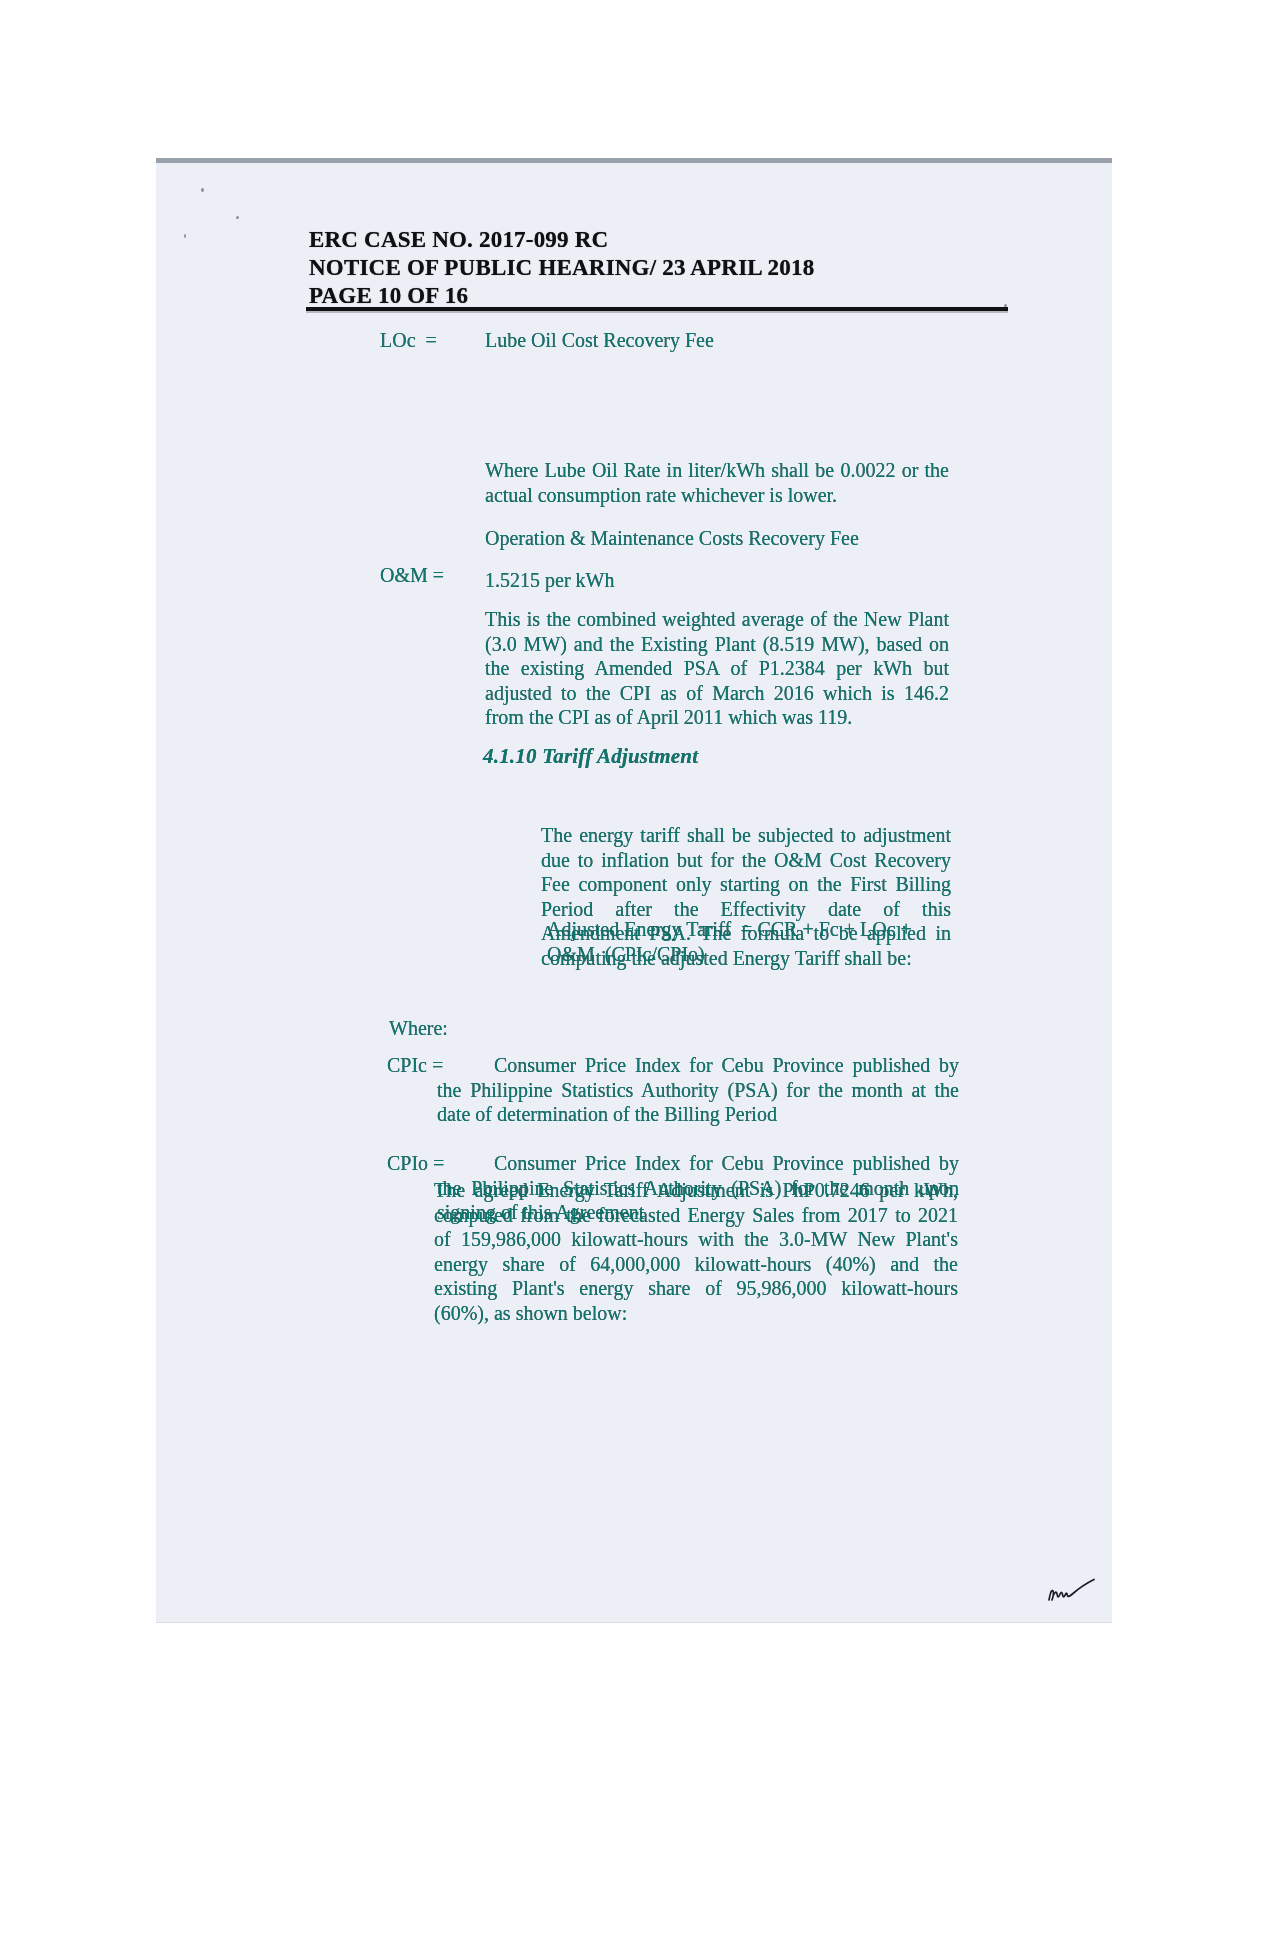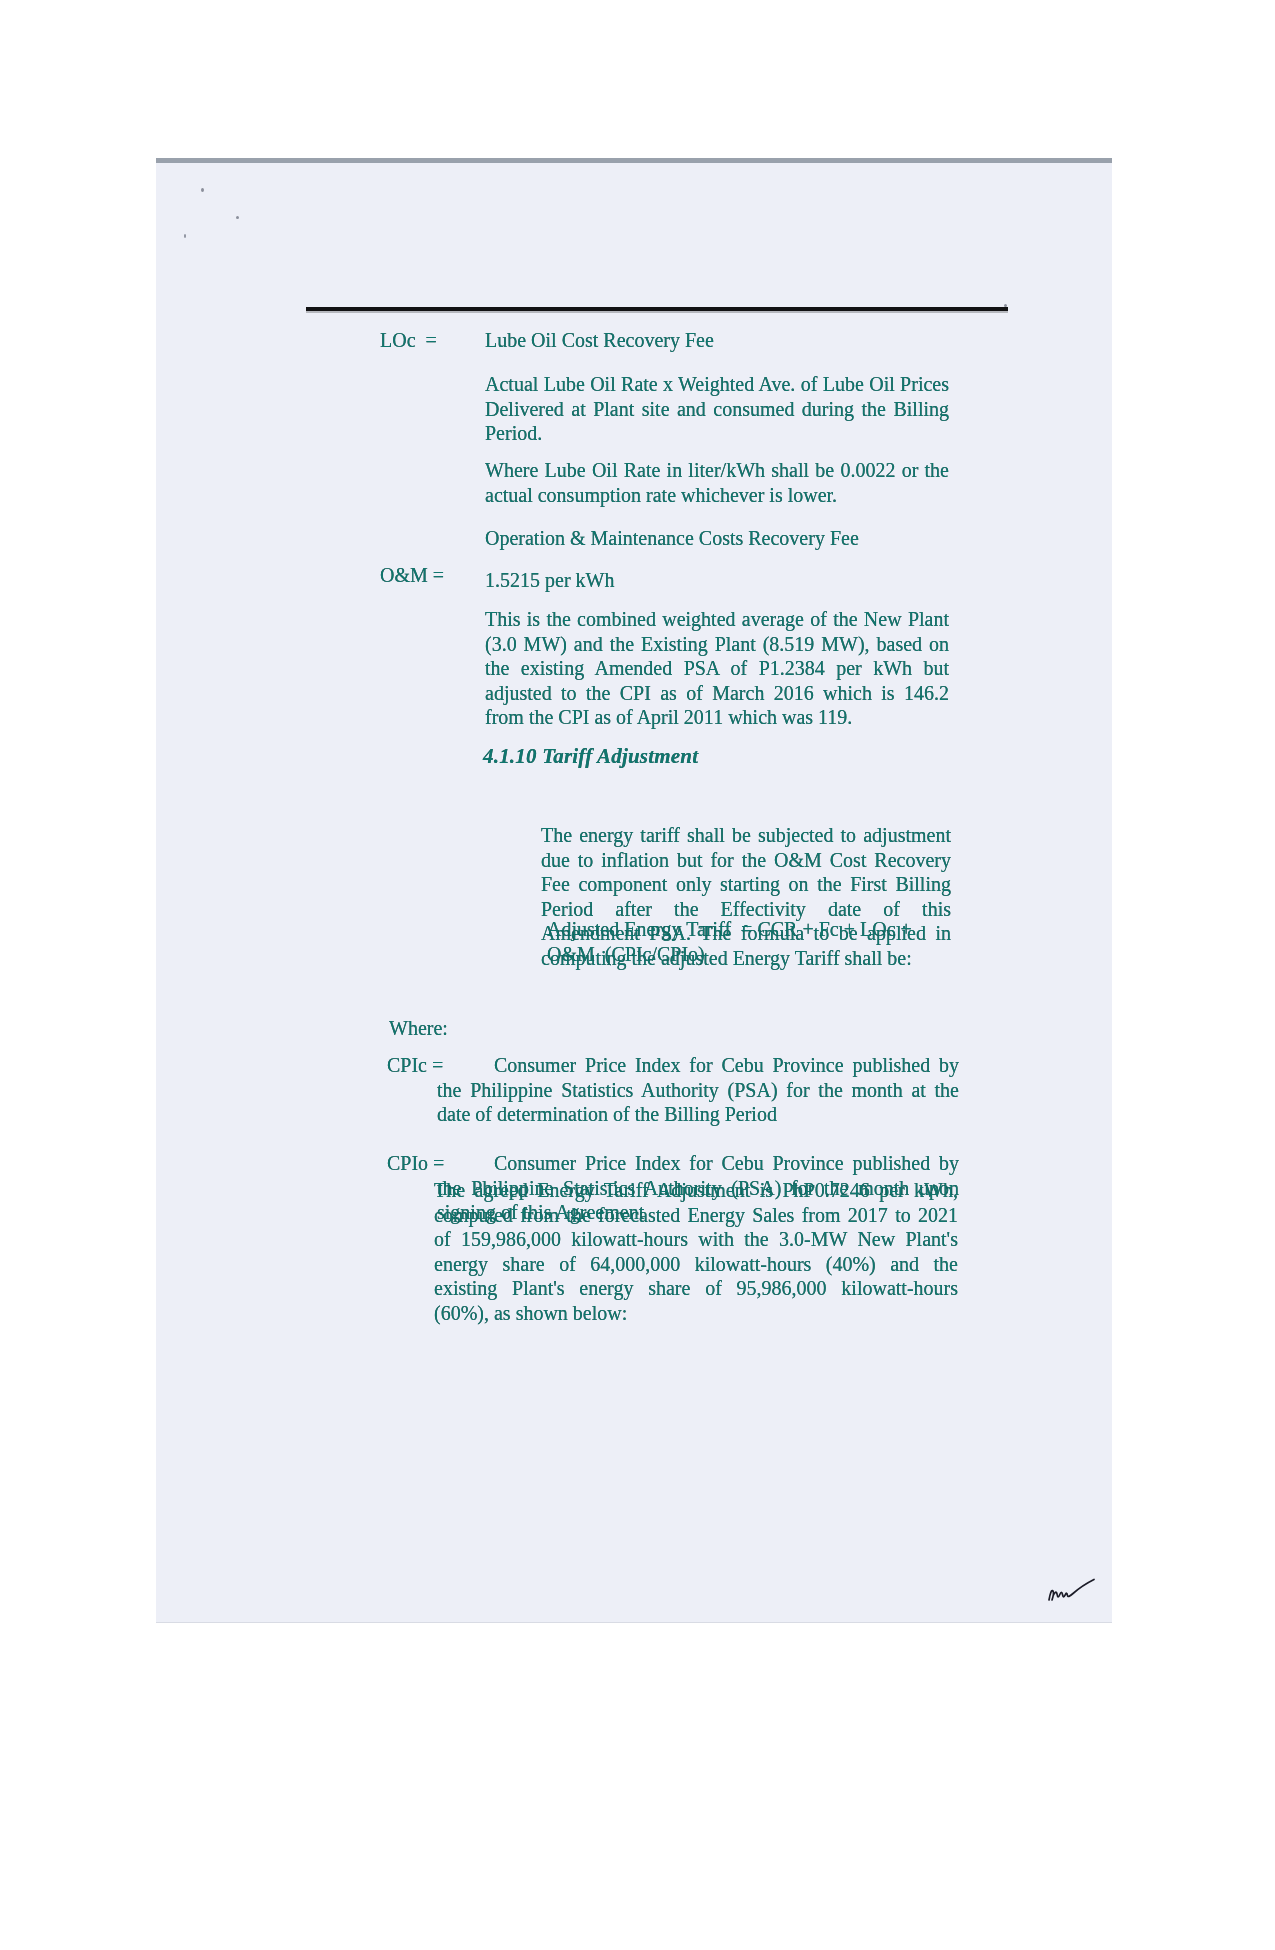--- a/index.html
+++ b/index.html
@@ -88,26 +88,30 @@
 
 <div class="scan-page">
 
   <div class="scan-top-edge"></div>
 
   <div class="speck" style="left:45px; top:30px; width:3px; height:4px;"></div>
   <div class="speck" style="left:80px; top:58px; width:3px; height:3px;"></div>
   <div class="speck" style="left:28px; top:76px; width:2px; height:4px;"></div>
   <div class="speck" style="left:848px; top:146px; width:3px; height:3px;"></div>
 
+  <div class="doc-header">
+    <div>ERC CASE NO. 2017-099 RC</div>
+    <div>NOTICE OF PUBLIC HEARING/ 23 APRIL 2018</div>
+    <div>PAGE 10 OF 16</div>
+  </div>
   <div class="header-rule"></div>
 
   <div class="txt pre def-label" style="left:224px; top:170px;">LOc  =</div>
   <div class="txt" style="left:329px; top:170px;">Lube Oil Cost Recovery Fee</div>
 
-  <div class="txt just" style="left:329px; top:214px; width:464px;">Actual Lube Oil Rate x Weighted Ave. of Lube Oil Prices Delivered at Plant site and consumed during the Billing Period.</div>
 
   <div class="txt just" style="left:329px; top:300px; width:464px;">Where Lube Oil Rate in liter/kWh shall be 0.0022 or the actual consumption rate whichever is lower.</div>
 
   <div class="txt pre def-label" style="left:224px; top:368px;margin-top:37px;">O&amp;M =</div>
   <div class="txt" style="left:329px; top:368px;">Operation &amp; Maintenance Costs Recovery Fee</div>
 
   <div class="txt" style="left:329px; top:410px;">1.5215 per kWh</div>
 
   <div class="txt just" style="left:329px; top:449px; width:464px;">This is the combined weighted average of the New Plant (3.0 MW) and the Existing Plant (8.519 MW), based on the existing Amended PSA of P1.2384 per kWh but adjusted to the CPI as of March 2016 which is 146.2 from the CPI as of April 2011 which was 119.</div>
 

